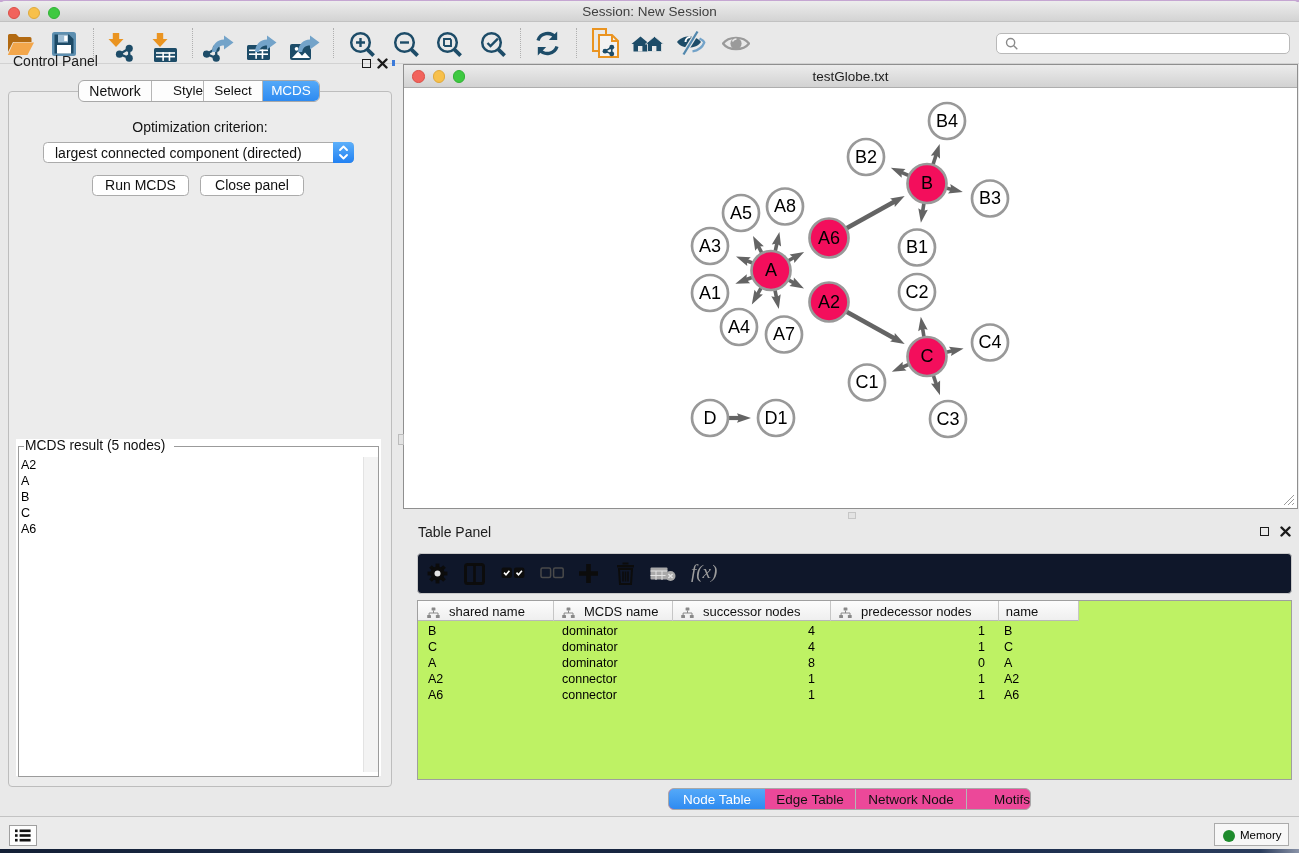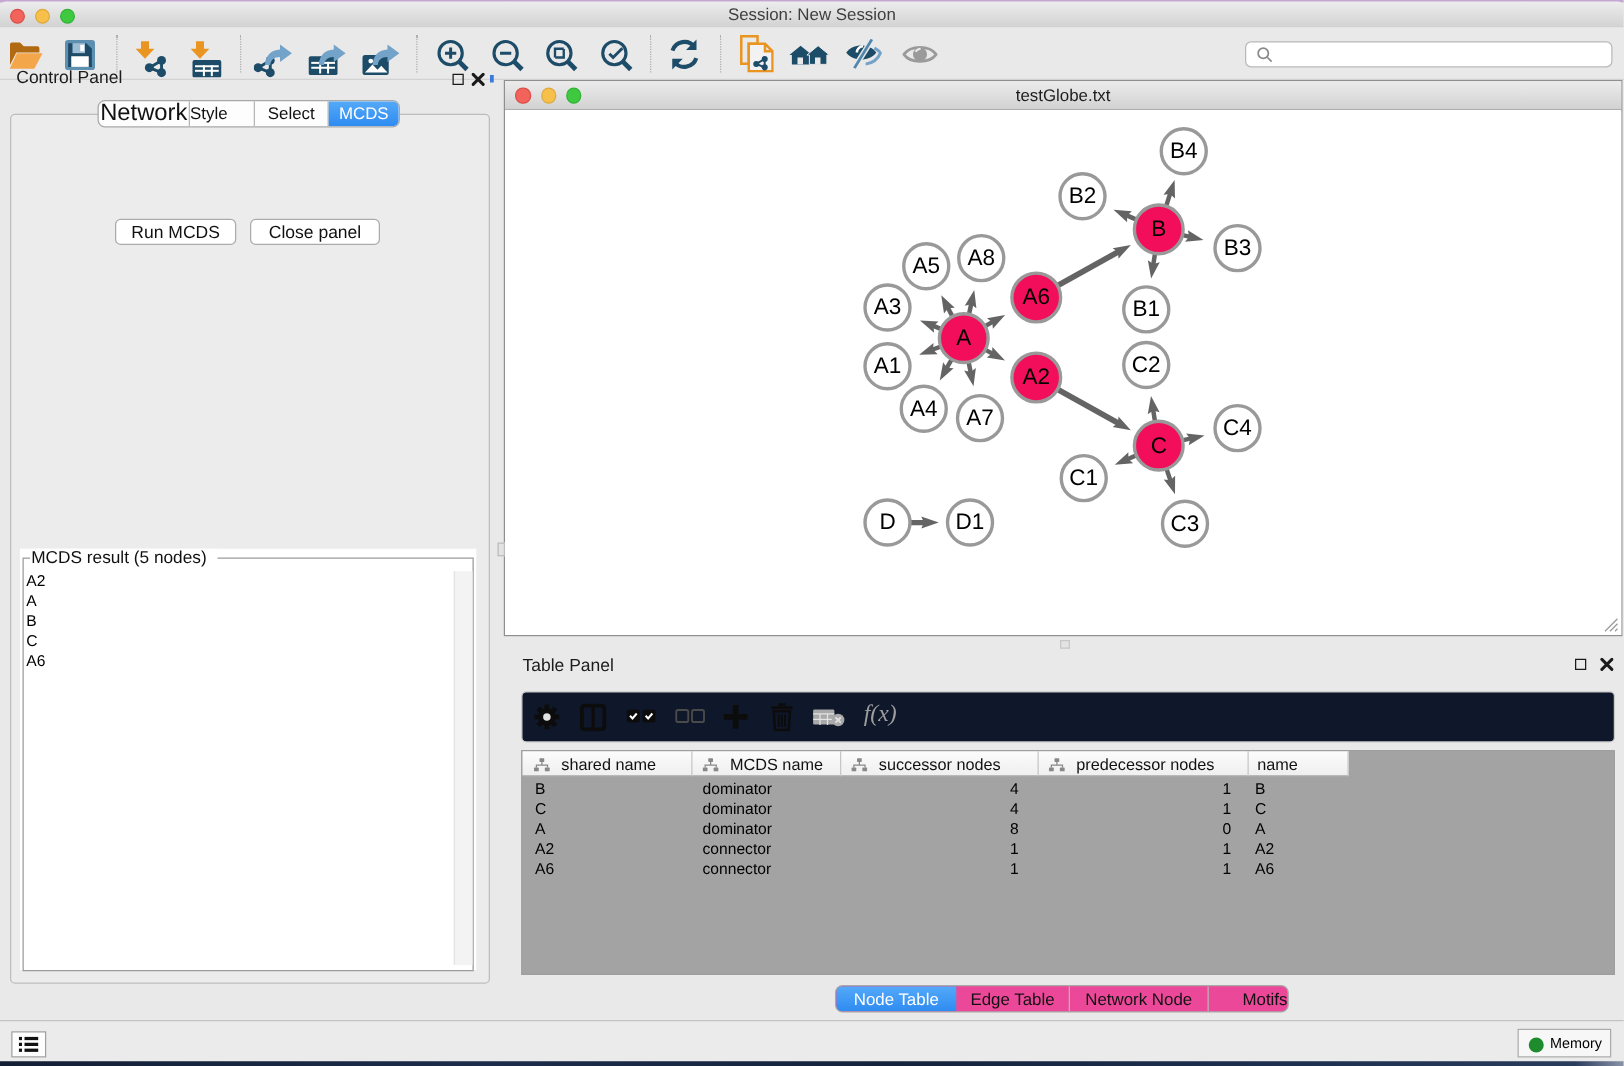--- a/index.html
+++ b/index.html
@@ -149,26 +149,36 @@
 <div class="abs" style="left:0;top:48px;width:400px;height:751px">
  <div class="txt" style="left:13px;top:5px;font-size:14px;color:#1c1c1c">Control Panel</div>
  <div class="abs" style="left:362px;top:11px;width:9px;height:9px;border:1.6px solid #1a1a1a"></div>
  <svg class="abs" style="left:377px;top:10px" width="11" height="11" viewBox="0 0 11 11">
       <path d="M1.5,1.5 L9.5,9.5 M9.5,1.5 L1.5,9.5" stroke="#1a1a1a" stroke-width="2.4" stroke-linecap="round"></path>
     </svg>
 
  <div class="abs" style="left:8px;top:43px;width:384px;height:696px;border:1px solid #bdbdbd;border-radius:4px;background:#ececec"></div>
 
  <div class="abs" style="left:78px;top:32px;width:242px;height:21.5px;border:1px solid #a8a8a8;border-radius:6px;background:#fdfdfd;overflow:hidden;display:flex">
-   <div style="width:73px;border-right:1px solid #b6b6b6;text-align:center;font-size:19px;line-height:20px;color:#111">Network</div>
-   <div style="width:52px;border-right:1px solid #b6b6b6;text-align:left;font-size:13.5px;line-height:20px;color:#111">Style</div>
+   <div style="width:73px;border-right:1px solid #b6b6b6;text-align:center;font-size:14px;line-height:20px;color:#111">Network</div>
+   <div style="width:52px;border-right:1px solid #b6b6b6;text-align:right;font-size:13.5px;line-height:20px;color:#111">Style</div>
    <div style="width:59px;border-right:1px solid #b6b6b6;text-align:center;font-size:13.5px;line-height:20px;color:#111">Select</div>
    <div style="flex:1;background:linear-gradient(#54a9f8,#2e8bf1);text-align:center;font-size:13.5px;line-height:20px;color:#fff">MCDS</div>
  </div>
-
+ <div class="txt" style="left:0;width:400px;text-align:center;top:71px;font-size:14px;color:#141414">Optimization criterion:</div>
+
+ <div class="abs" style="left:43px;top:94px;width:311px;height:21px;background:#fff;border:1px solid #ababab;border-radius:4.5px">
+   <div class="txt" style="left:11px;top:2px;font-size:14px;color:#101010">largest connected component (directed)</div>
+   <div class="abs" style="right:-1px;top:-1px;width:21px;height:21px;border-radius:0 4.5px 4.5px 0;background:linear-gradient(#5db0fa,#2281f2)">
+     <svg width="11" height="15" viewBox="0 0 11 15" style="position:absolute;left:5px;top:3px">
+          <path d="M2,5 L5.5,1.5 L9,5" fill="none" stroke="#fff" stroke-width="1.9" stroke-linecap="round" stroke-linejoin="round"></path>
+          <path d="M2,10 L5.5,13.5 L9,10" fill="none" stroke="#fff" stroke-width="1.9" stroke-linecap="round" stroke-linejoin="round"></path>
+        </svg>
+   </div>
+ </div>
 
  <div class="abs" style="left:92px;top:127px;width:97px;height:21px;background:#fff;border:1px solid #ababab;border-radius:4.5px;text-align:center;font-size:14px;line-height:19.5px;color:#101010">Run MCDS</div>
  <div class="abs" style="left:200px;top:127px;width:104px;height:21px;background:#fff;border:1px solid #ababab;border-radius:4.5px;text-align:center;font-size:14px;line-height:19.5px;color:#101010">Close panel</div>
 
  <div class="abs" style="left:16px;top:391px;width:365px;height:337px;background:#fff"></div>
  <div class="abs" style="left:18px;top:398px;width:361px;height:331px;border:1px solid #9b9b9b"></div>
  <div class="abs" style="left:24px;top:391px;width:150px;height:14px;background:#fff"></div>
  <div class="txt" style="left:25px;top:390px;font-size:13.8px;color:#101010">MCDS result (5 nodes)</div>
  <div class="abs" style="left:363px;top:409px;width:15px;height:315px;background:#f3f3f3;border-left:1px solid #e3e3e3"></div>
  <div class="txt" style="left:21px;top:409px;font-size:12.5px;line-height:16.1px;color:#000">A2<br>A<br>B<br>C<br>A6</div>
@@ -328,21 +338,21 @@
           <line x1="0.5" y1="8.5" x2="17.5" y2="8.5"></line>
           <line x1="6" y1="4" x2="6" y2="13"></line>
           <line x1="12" y1="4" x2="12" y2="13"></line>
         </g>
         <circle cx="20.5" cy="9" r="5" fill="#a9a9a9"></circle>
         <path d="M18.4,6.9 l4.2,4.2 M22.6,6.9 l-4.2,4.2" stroke="#e3e3e3" stroke-width="1.4"></path>
       </svg>
 <div class="txt" style="left:273px;top:7px;font-family:'Liberation Serif',serif;font-style:italic;font-size:19px;color:#9d9d9d">f(x)</div>
  </div>
 
- <div class="abs" style="left:13px;top:78px;width:875px;height:180px;background:#a3a3a3;border:1px solid #9f9f9f">
+ <div class="abs" style="left:13px;top:78px;width:875px;height:180px;background:#bef264;border:1px solid #9f9f9f">
 <div class="abs" style="left:0;top:0;width:661px;height:20px;background:linear-gradient(#fcfcfc,#efefef);border-bottom:1px solid #b9b9b9"></div>
 <div class="abs" style="left:135px;top:0;width:1px;height:20px;background:#c6c6c6"></div>
 <div class="abs" style="left:9px;top:4px"><svg width="13" height="12" viewBox="0 0 13 12">
           <g fill="#888">
             <rect x="4.6" y="0.5" width="3.8" height="3" rx="0.5"></rect>
             <rect x="0.2" y="8" width="3.8" height="3" rx="0.5"></rect>
             <rect x="8.9" y="8" width="3.8" height="3" rx="0.5"></rect>
             <path d="M6.5,3.5 v2.5 M2.1,8 v-2 h8.9 v2" fill="none" stroke="#888" stroke-width="1"></path>
           </g>
         </svg></div>

